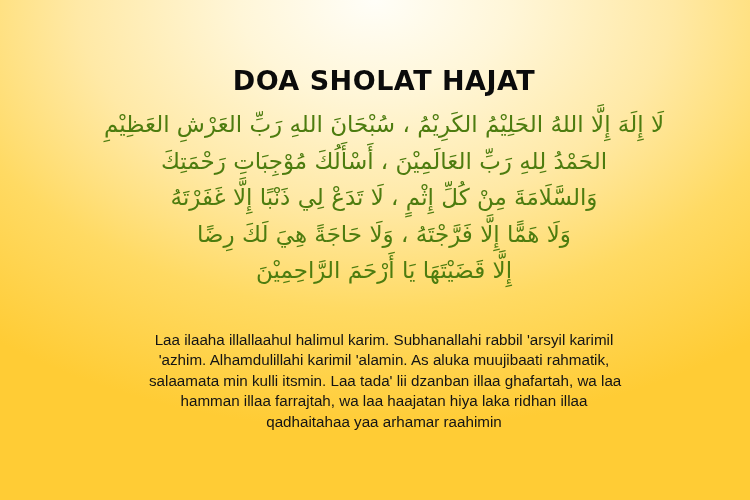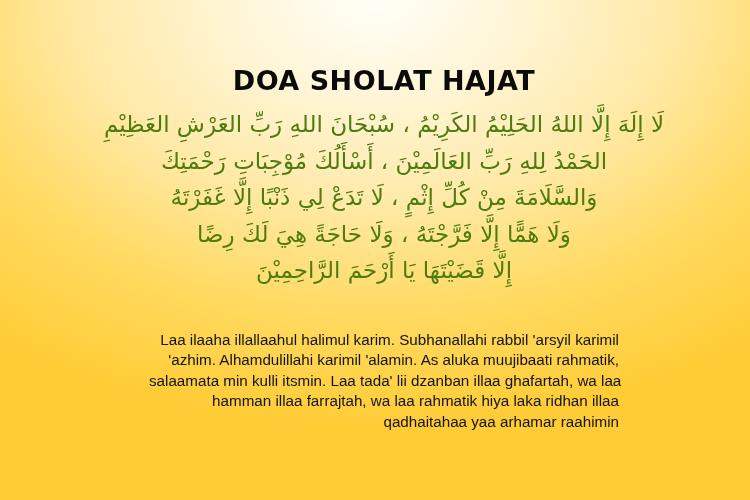--- a/index.html
+++ b/index.html
@@ -61,37 +61,36 @@
       width: 470px;
       text-align: center;
       font-family: "Liberation Sans", sans-serif;
       font-size: 15.2px;
       line-height: 20.4px;
       color: #141414;
     }
     .latin-line {
       display: block;
       white-space: nowrap;
-      text-align: right;
     }
   </style>
 </head>
 <body>
 
 <div class="page">
   <div class="title">DOA SHOLAT HAJAT</div>
 
   <div class="arabic-block">
     <span class="arabic-line">لَا إِلَهَ إِلَّا اللهُ الحَلِيْمُ الكَرِيْمُ ، سُبْحَانَ اللهِ رَبِّ العَرْشِ العَظِيْمِ</span>
     <span class="arabic-line">الحَمْدُ لِلهِ رَبِّ العَالَمِيْنَ ، أَسْأَلُكَ مُوْجِبَاتِ رَحْمَتِكَ</span>
     <span class="arabic-line">وَالسَّلَامَةَ مِنْ كُلِّ إِثْمٍ ، لَا تَدَعْ لِي ذَنْبًا إِلَّا غَفَرْتَهُ</span>
     <span class="arabic-line">وَلَا هَمًّا إِلَّا فَرَّجْتَهُ ، وَلَا حَاجَةً هِيَ لَكَ رِضًا</span>
     <span class="arabic-line">إِلَّا قَضَيْتَهَا يَا أَرْحَمَ الرَّاحِمِيْنَ</span>
   </div>
 
   <div class="latin-block">
     <span class="latin-line">Laa ilaaha illallaahul halimul karim. Subhanallahi rabbil 'arsyil karimil</span>
     <span class="latin-line">'azhim. Alhamdulillahi karimil 'alamin. As aluka muujibaati rahmatik,</span>
     <span class="latin-line">salaamata min kulli itsmin. Laa tada' lii dzanban illaa ghafartah, wa laa</span>
-    <span class="latin-line">hamman illaa farrajtah, wa laa rahmatik hiya laka ridhan illaa</span>
+    <span class="latin-line">hamman illaa farrajtah, wa laa haajatan hiya laka ridhan illaa</span>
     <span class="latin-line">qadhaitahaa yaa arhamar raahimin</span>
   </div>
 </div>
 
 </body></html>

